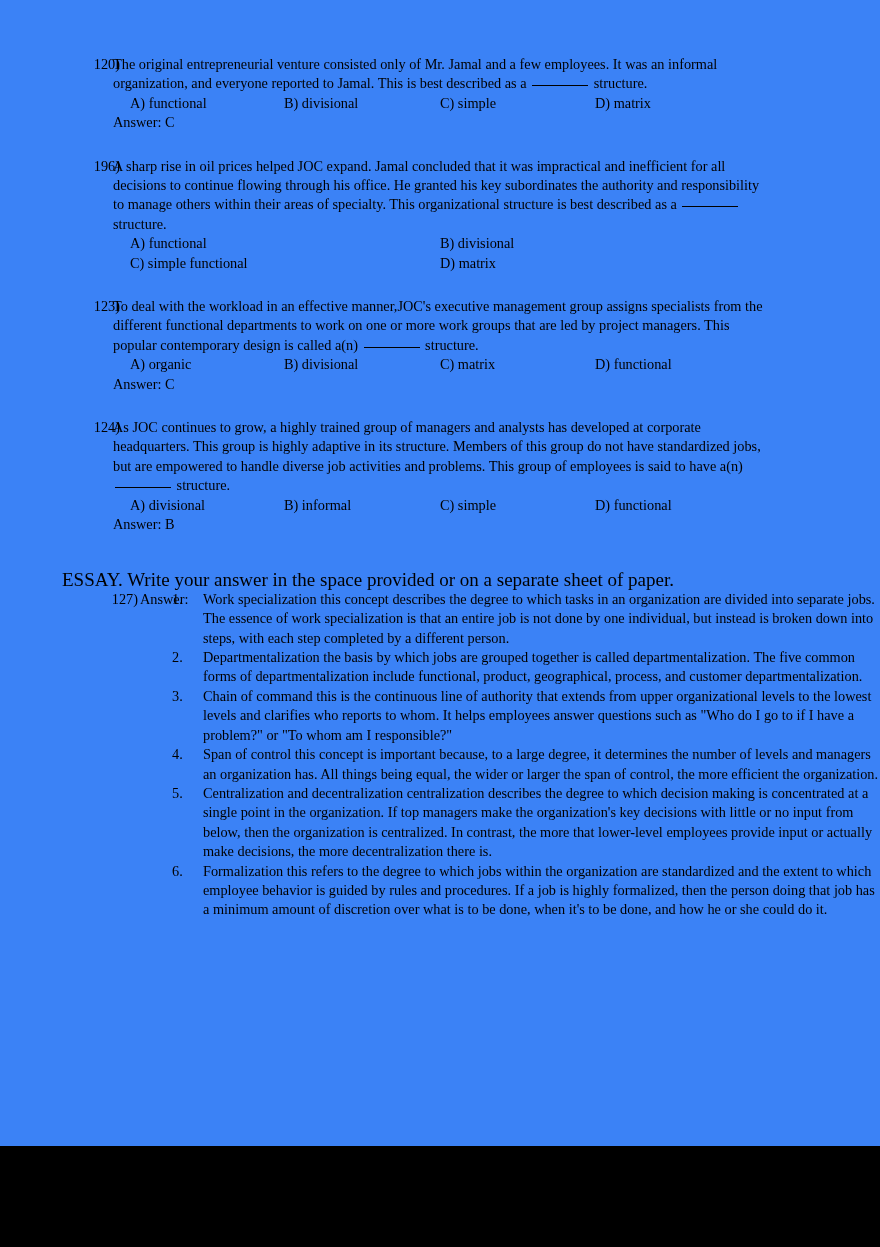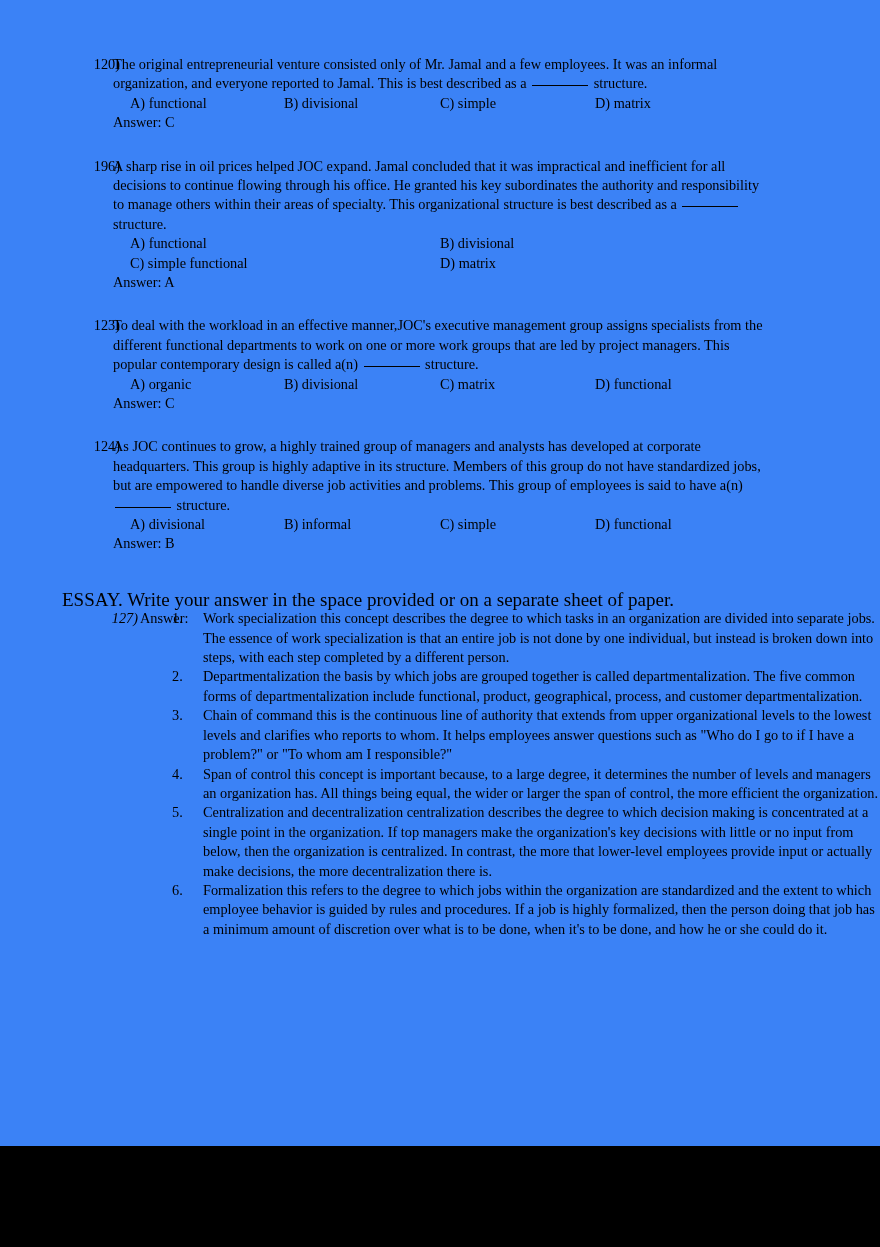--- a/index.html
+++ b/index.html
@@ -87,21 +87,20 @@
     padding-right: 112px;
     font-size: 14.3px;
     line-height: 19.4px;
   }
   .essay-q-number {
     position: absolute;
     left: 108px;
     top: 0;
     width: 30px;
     text-align: right;
-    font-style: italic;
   }
   .essay-answer-block {
     position: relative;
     padding-left: 140px;
     font-size: 14.3px;
     line-height: 19.4px;
   }
   .answer-label {
     position: absolute;
     left: 140px;
@@ -166,21 +165,20 @@
       <div class="options">
         <div class="opt-row">
           <span class="opt col1">A) functional</span>
           <span class="opt col3">B) divisional</span>
         </div>
         <div class="opt-row">
           <span class="opt col1">C) simple functional</span>
           <span class="opt col3">D) matrix</span>
         </div>
       </div>
-      <div class="answer">Answer: A</div>
     </div>
 
     <div class="spacer-md"></div>
 
     <div class="mc-block">
       <div class="q-number">123)</div>
       <div class="q-stem"><span>To deal with the workload in an effective manner,JOC's executive management group assigns specialists from the different functional departments to work on one or more work groups that are led by project managers. This popular contemporary design is called a(n) </span><span class="blank-line"></span><span> structure.</span></div>
       <div class="options">
         <div class="opt-row">
           <span class="opt col1">A) organic</span>

